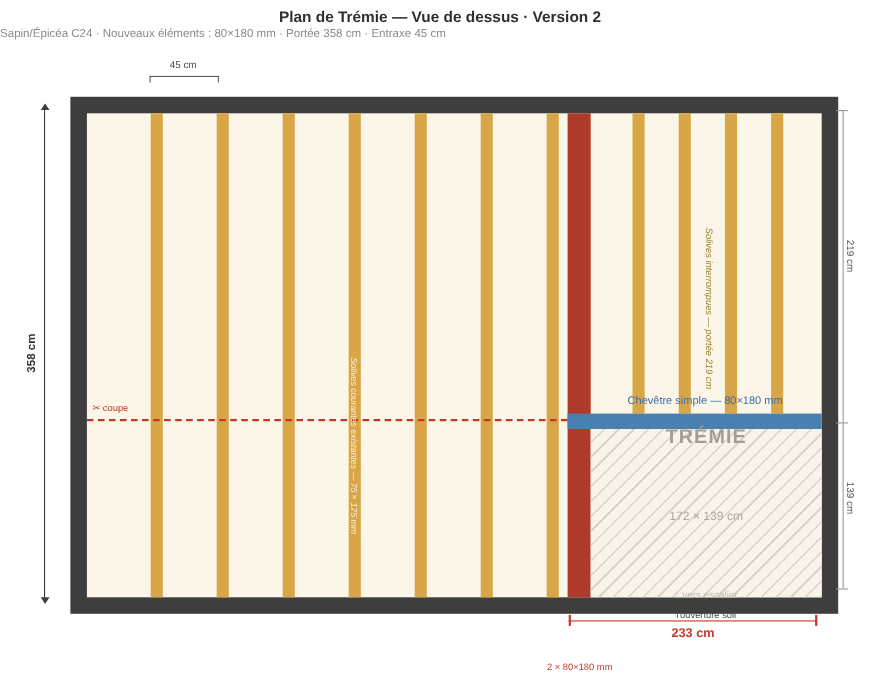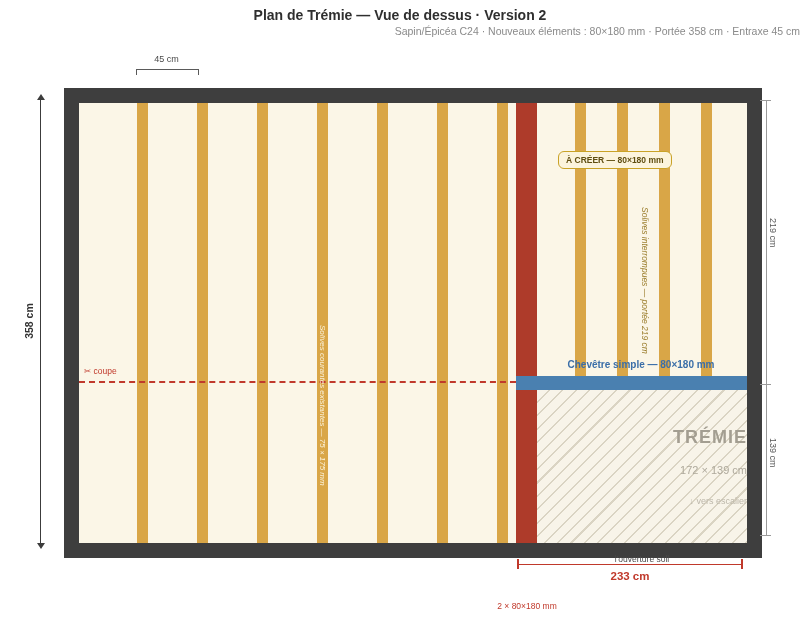--- a/index.html
+++ b/index.html
@@ -1,20 +1,20 @@
 <!DOCTYPE html>
 <html><head>
 <meta charset="utf-8">
 <style>
   html,body{margin:0;padding:0;background:#ffffff;font-family:"Liberation Sans",sans-serif;}
   .canvas{position:relative;width:800px;height:617px;background:#ffffff;overflow:hidden;}
 
   .title{position:absolute;left:0;top:7px;width:800px;text-align:center;
          font-size:14px;font-weight:bold;color:#2f2f2f;}
-  .subtitle{position:absolute;left:0;top:25px;width:800px;text-align:right;
+  .subtitle{position:absolute;left:0;top:25px;width:800px;text-align:left;
             font-size:10.5px;color:#8a8a8a;}
 
   
   .dim-entraxe-label{position:absolute;left:136px;top:54px;width:61px;text-align:center;
                      font-size:9px;color:#4a4a4a;}
   .dim-entraxe-line{position:absolute;left:136px;top:69px;width:61px;height:5px;
                     border-top:1px solid #5a5a5a;border-left:1px solid #5a5a5a;border-right:1px solid #5a5a5a;}
 
   
   .dim-left-line{position:absolute;left:40px;top:98px;width:1px;height:447px;background:#3c3c3c;}
@@ -32,26 +32,26 @@
 
   .joist{position:absolute;top:0;width:11px;height:440px;background:#D9A647;}
   .joist-short{position:absolute;top:0;width:11px;height:273px;background:#D9A647;}
   .rim-red{position:absolute;left:437px;top:0;width:21px;height:440px;background:#AE3B2A;}
 
   .coupe-line{position:absolute;left:0;top:278px;width:437px;border-top:2px dashed #C0392B;}
   .coupe-label{position:absolute;left:5px;top:263px;font-size:8.5px;color:#C0392B;}
 
   .chevetre-bar{position:absolute;left:437px;top:273px;width:231px;height:14px;background:#4A80B0;}
   .chevetre-label{position:absolute;left:437px;top:256px;width:250px;text-align:center;
-                  font-size:10px;font-weight:bold;color:#3A6EA8;}
+                  font-size:10px;font-weight:normal;color:#3A6EA8;}
 
   .tremie{position:absolute;left:458px;top:287px;width:210px;height:153px;
           background:#F8F4E9;
           background-image:repeating-linear-gradient(135deg,rgba(0,0,0,0) 0 8px,#DAD4C3 8px 9.5px);
-          display:flex;flex-direction:column;align-items:flex-end;justify-content:center;}
+          display:flex;flex-direction:column;align-items:center;justify-content:center;gap:40px;}
   .tremie-title{font-size:18px;font-weight:bold;color:#A39E91;letter-spacing:1px;}
   .tremie-size{font-size:11px;color:#AEA99C;margin-top:16px;}
   .tremie-dir{font-size:9px;color:#BCB7AA;margin-top:20px;}
 
   .chip{position:absolute;left:479px;top:48px;padding:3px 7px;border:1.5px solid #C9A227;border-radius:6px;
         background:#FCF4DC;font-size:8.5px;font-weight:bold;color:#5F4D10;white-space:nowrap;}
 
   .vtext-cw{position:absolute;writing-mode:vertical-rl;white-space:nowrap;
             display:flex;align-items:center;justify-content:center;}
   .lbl-interrompues{left:559px;top:60px;height:235px;width:14px;
@@ -118,21 +118,20 @@
 
       <div class="chevetre-label">Chevêtre simple — 80×180 mm</div>
       <div class="chevetre-bar"></div>
 
       <div class="tremie">
         <div class="tremie-title">TRÉMIE</div>
         <div class="tremie-size">172 × 139 cm</div>
         <div class="tremie-dir">↓ vers escalier</div>
       </div>
 
-      <div class="chip">À CRÉER — 80×180 mm</div>
 
     </div>
   </div>
 
   <div class="dim-right-line"></div>
   <div class="rtick" style="top:100px;"></div>
   <div class="rtick" style="top:384px;"></div>
   <div class="rtick" style="top:535px;"></div>
   <div class="rlabel" style="top:218px;">219 cm</div>
   <div class="rlabel" style="top:438px;">139 cm</div>

